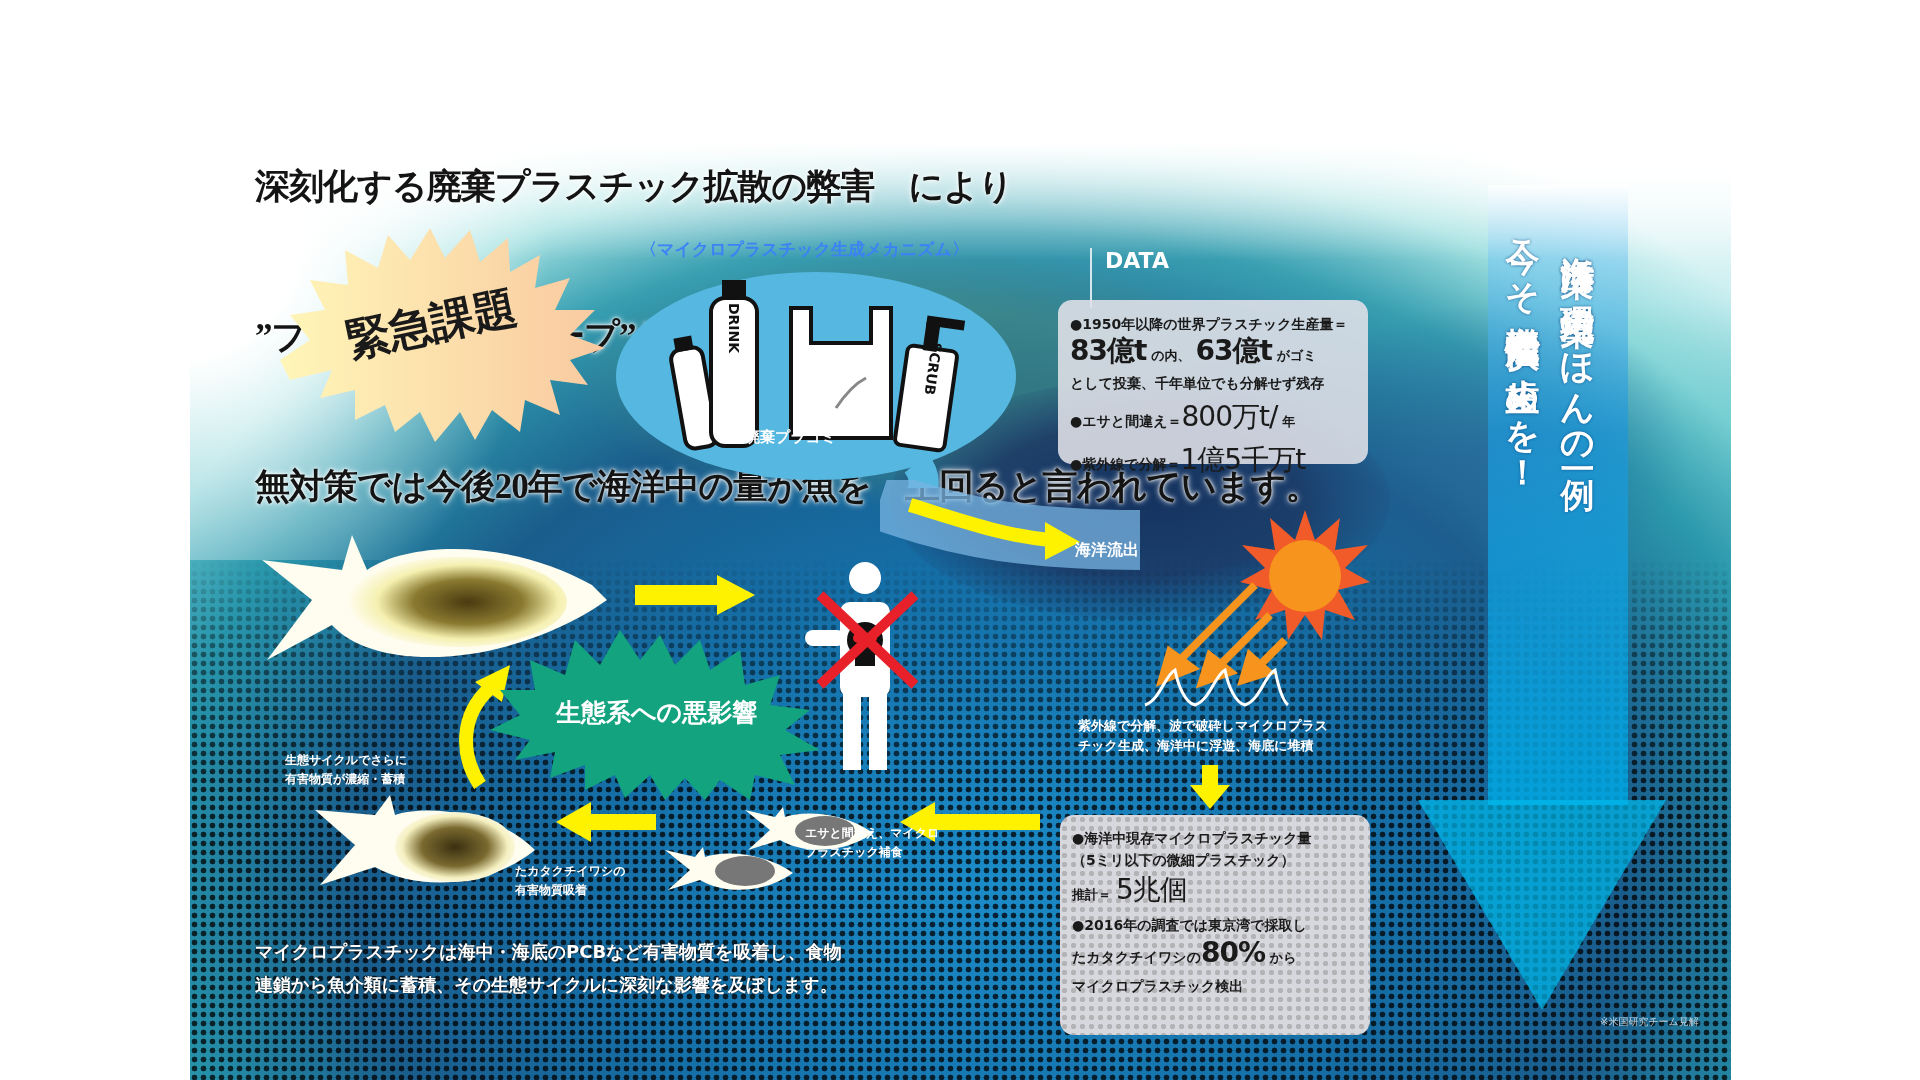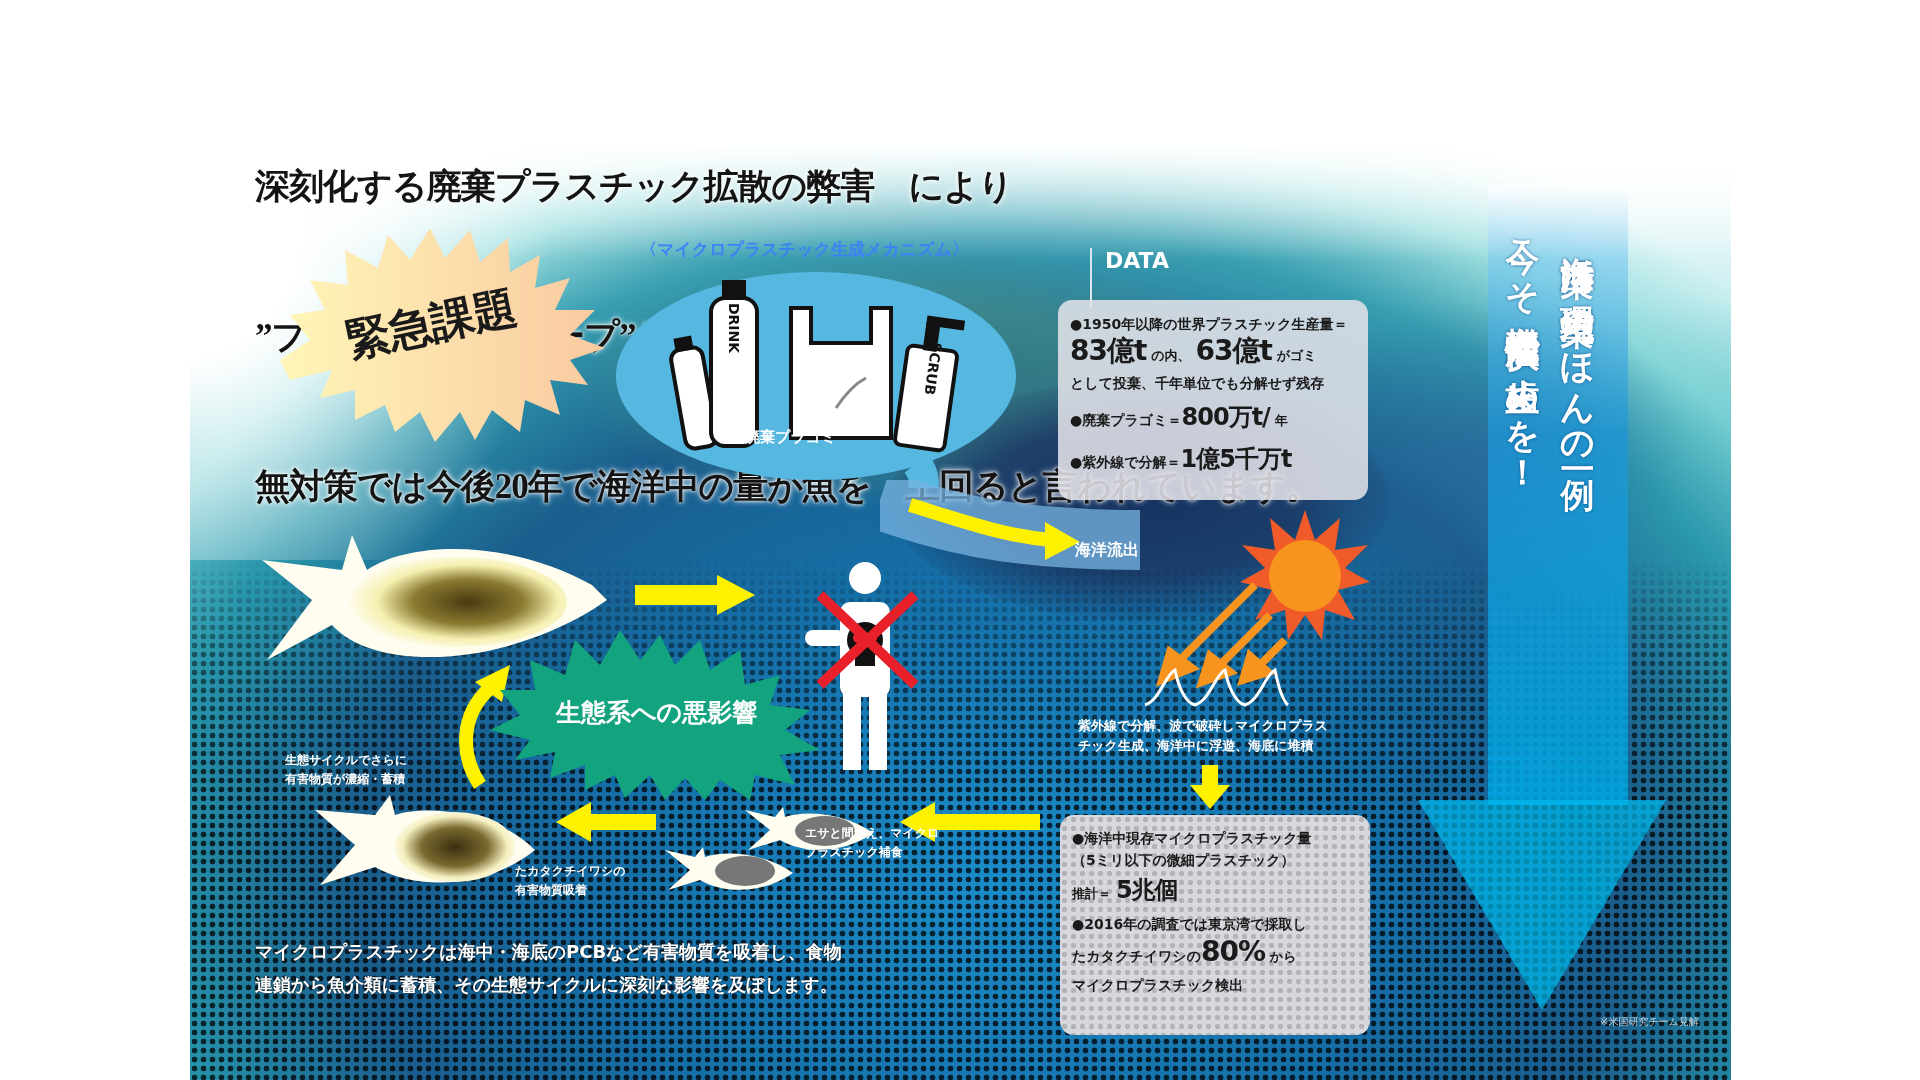--- a/index.html
+++ b/index.html
@@ -29,25 +29,25 @@
   .burst { position:absolute; }
   .burst svg { display:block; }
   .urgent-label { position:absolute; left:345px; top:295px; font-size:44px; font-weight:bold; color:#1a1a1a; transform:rotate(-12deg); letter-spacing:-1px; }
 
   .mech-title { position:absolute; left:640px; top:238px; font-size:17px; font-weight:bold; color:#3b82f6; }
   .bubble { position:absolute; left:616px; top:268px; width:410px; height:220px; }
   .waste-label { position:absolute; left:745px; top:428px; font-size:15px; font-weight:bold; color:#fff; }
 
   .data-head { position:absolute; left:1105px; top:248px; font-size:22px; font-weight:bold; color:#fff; }
   .data-line { position:absolute; left:1090px; top:248px; width:2px; height:60px; background:#d8e6ee; }
-  .data-box { position:absolute; left:1058px; top:300px; width:310px; height:200px; border-radius:14px;
+  .data-box { position:absolute; left:1058px; top:300px; width:310px; height:164px; border-radius:14px;
     background: rgba(225,225,232,0.88); color:#1a1a1a; padding:14px 12px 0 12px; box-sizing:border-box; }
   .data-box .row { font-size:14px; font-weight:bold; line-height:20px; white-space:nowrap; }
   .big { font-size:28px; font-weight:bold; letter-spacing:-1px; }
-  .mid { font-size:24px; font-weight:bold; letter-spacing:-1px; }
+  .mid { font-size:28px; font-weight:normal; letter-spacing:-1px; }
   .sm { font-size:13px; font-weight:bold; }
 
   .flow-label { position:absolute; left:1075px; top:540px; font-size:16px; font-weight:bold; color:#fff; }
   .uv-text { position:absolute; left:1078px; top:716px; font-size:13px; font-weight:bold; color:#fff; line-height:20px; white-space:pre; }
 
   .micro-box { position:absolute; left:1060px; top:815px; width:310px; height:220px; border-radius:14px;
     background-color:#d7d7de;
     background-image: radial-gradient(circle, rgba(150,150,150,0.55) 2.5px, transparent 3px);
     background-size:9px 9px; color:#1a1a1a; padding:12px 12px 0 12px; box-sizing:border-box; }
   .micro-box .row { font-size:14px; font-weight:bold; line-height:22px; white-space:nowrap; }
@@ -145,21 +145,21 @@
 <div class="data-box">
   <div class="row">●1950年以降の世界プラスチック生産量＝</div>
   <div class="row" style="line-height:34px;">
     <span class="big">83億t</span>
     <span class="sm">の内、</span>
     <span class="big">63億t</span>
     <span class="sm">がゴミ</span>
   </div>
   <div class="row">として投棄、千年単位でも分解せず残存</div>
   <div class="row" style="line-height:40px;margin-top:4px;">
-    <span>●廃棄プラゴミ＝</span><span class="mid">800万t/</span>
+    <span>●エサと間違え＝</span><span class="mid">800万t/</span>
     <span class="sm">年</span>
   </div>
   <div class="row" style="line-height:36px;">
     <span>●紫外線で分解＝</span><span class="mid">1億5千万t</span>
   </div>
 </div>
 
 <svg class="abs" style="left:1240px;top:510px;" width="130" height="130" viewBox="0 0 130 130">
   <polygon fill="#f15a29" points="65,0 75,30 100,8 95,40 128,35 105,58 130,72 98,80 115,110 85,100 82,130 65,105 48,130 45,100 15,110 32,80 0,72 25,58 2,35 35,40 30,8 55,30"></polygon>
   <circle cx="65" cy="66" r="36" fill="#f7941d"></circle>

